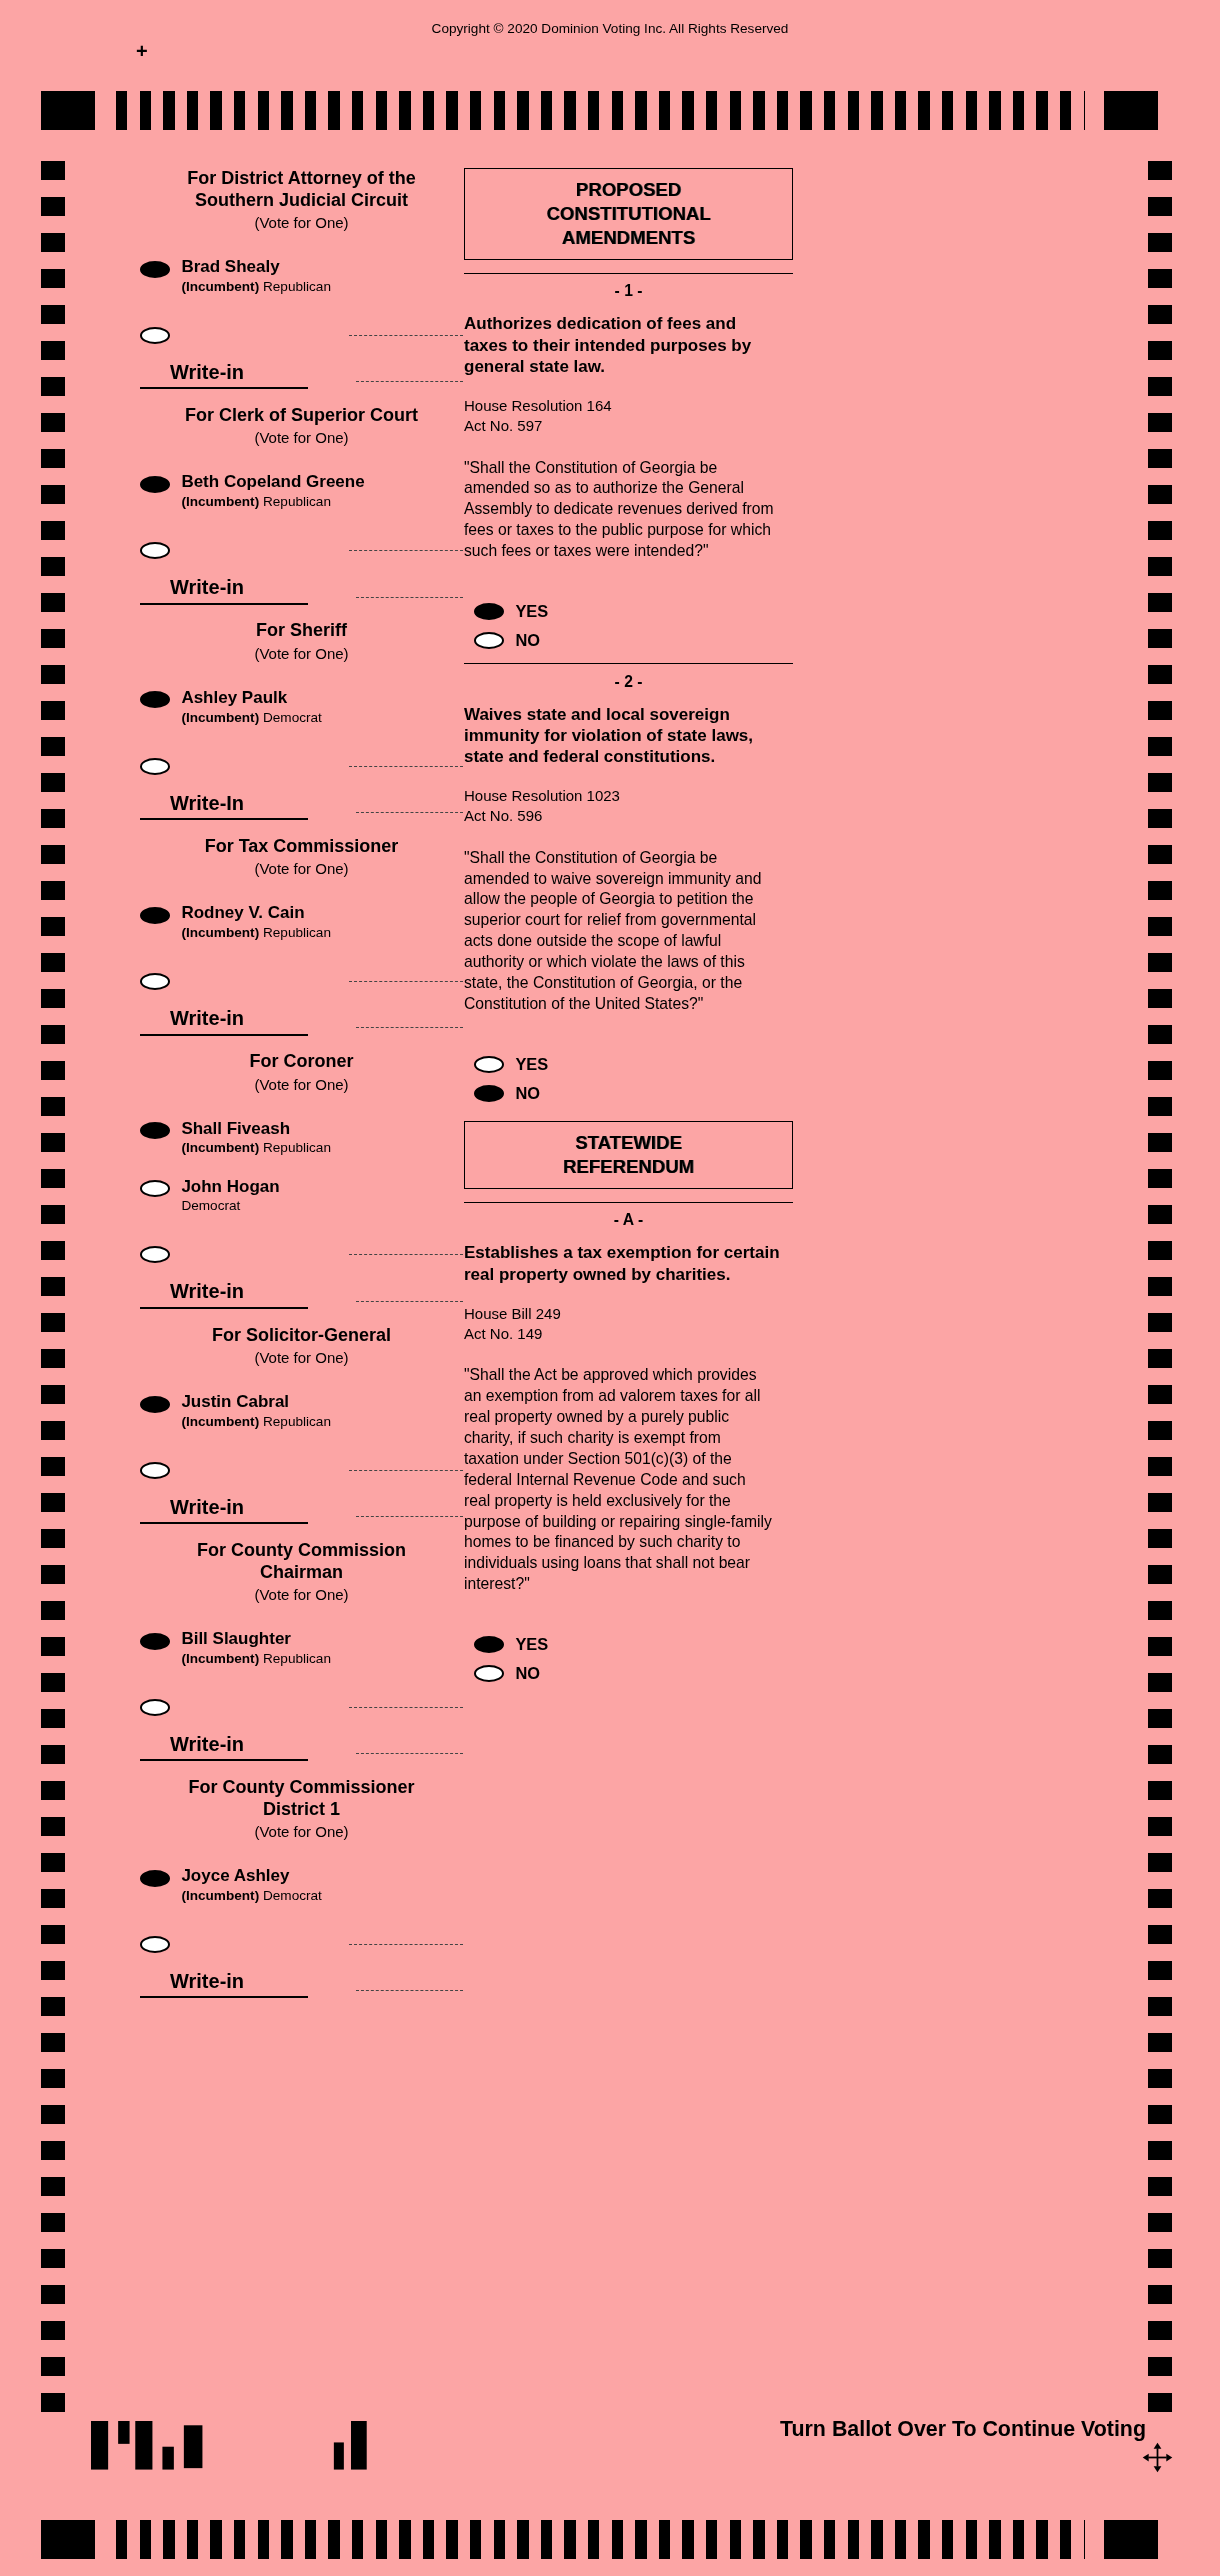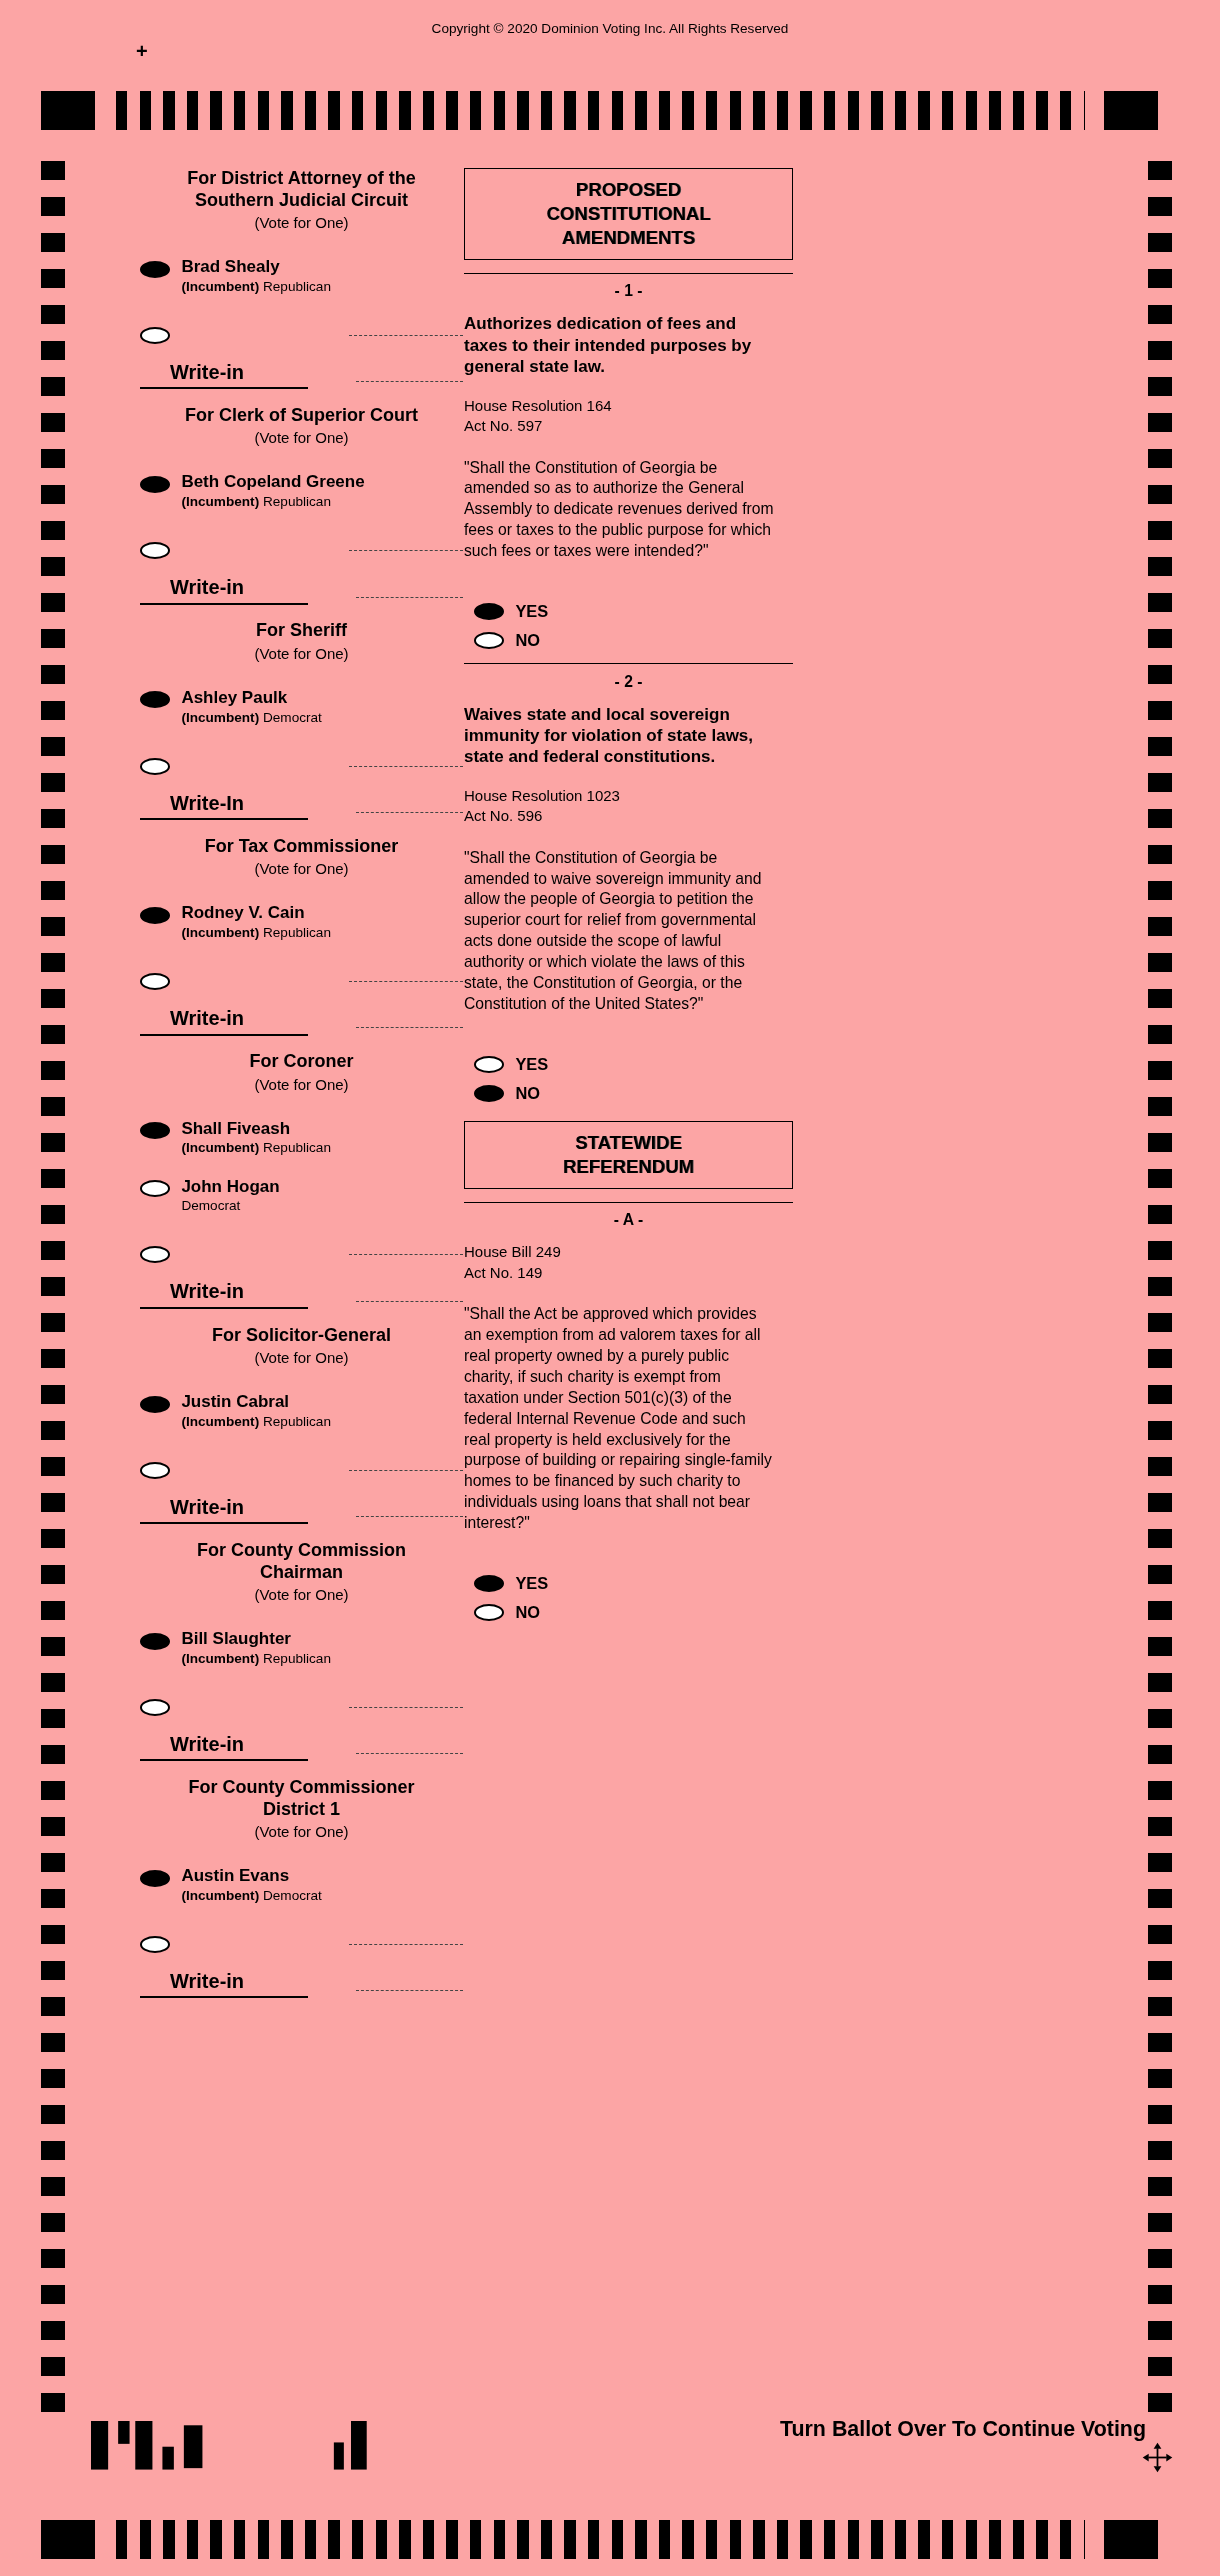--- a/index.html
+++ b/index.html
@@ -242,21 +242,21 @@
       </section>
       <section class="contest">
         <div class="contest-title">
           <div>For County Commissioner</div>
           <div>District 1</div>
         </div>
         <div class="vote-for">(Vote for One)</div>
         <div class="cand-row">
           <span class="oval filled"></span>
           <div class="cand-text">
-            <div class="cand-name">Austin Evans</div>
+            <div class="cand-name">Joyce Ashley</div>
             <div class="cand-detail"><b>(Incumbent) </b>Democrat</div>
           </div>
         </div>
         <div class="writein-row">
           <span class="oval"></span>
           <span class="dashline"></span>
         </div>
         <div class="writein-bottom">
           <div class="writein-label">Write-in</div>
           <span class="dashline2"></span>
@@ -309,20 +309,21 @@
           </div>
         </div>
       </section>
       <div class="mheader">
         <div>STATEWIDE</div>
         <div>REFERENDUM</div>
       </div>
       <section class="measure">
         <div class="mdivider"></div>
         <div class="mnumber">- A -</div>
+        <div class="msummary">Establishes a tax exemption for certain real property owned by charities.</div>
         <div class="mrefs">
           <div>House Bill 249</div>
           <div>Act No. 149</div>
         </div>
         <div class="mquestion">"Shall the Act be approved which provides an exemption from ad valorem taxes for all real property owned by a purely public charity, if such charity is exempt from taxation under Section 501(c)(3) of the federal Internal Revenue Code and such real property is held exclusively for the purpose of building or repairing single-family homes to be financed by such charity to individuals using loans that shall not bear interest?"</div>
         <div class="mopts">
           <div class="opt-row">
             <span class="oval filled"></span>
             <span class="opt-label">YES</span>
           </div>

